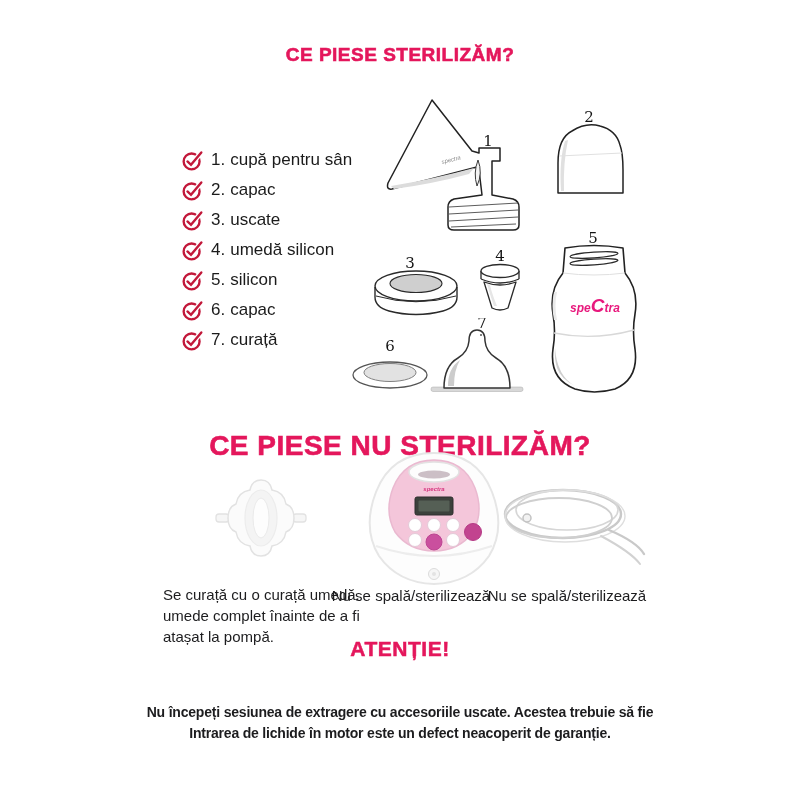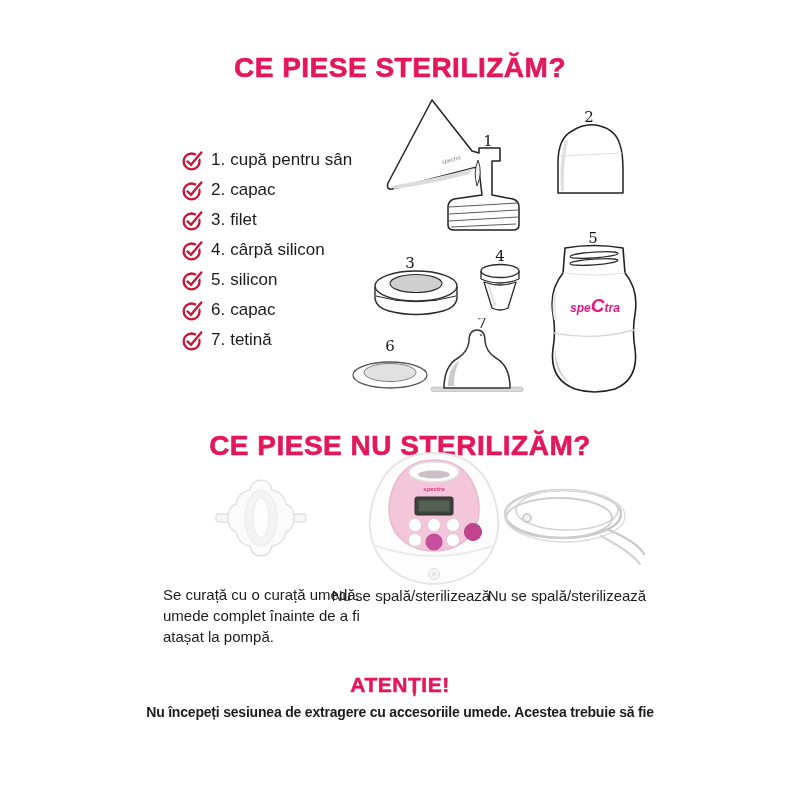--- a/index.html
+++ b/index.html
@@ -1,36 +1,36 @@
 <!DOCTYPE html>
 <html><head>
 <meta charset="utf-8">
 <style>
   html,body{margin:0;padding:0;background:#ffffff;}
   .page{position:relative;width:800px;height:800px;background:#fff;overflow:hidden;
         font-family:"Liberation Sans",sans-serif;color:#1c1c1e;}
   .title{position:absolute;left:0;width:100%;text-align:center;font-weight:900;
          color:#e4175c;-webkit-text-stroke:0.6px #e4175c;letter-spacing:0.5px;}
-  #title1{top:52px;font-size:28px;}
+  #title1{top:44px;font-size:19px;}
   #title2{top:430px;font-size:28px;}
   .checklist{position:absolute;left:181px;top:148px;display:flex;flex-direction:column;gap:7px;}
   .check-item{display:flex;align-items:center;height:23px;}
   .check-icon{width:24px;height:24px;margin-right:6px;flex:none;}
   .check-icon svg{width:24px;height:24px;display:block;}
   .item-num{font-size:17px;color:#1b1b1b;margin-right:5px;}
   .item-label{font-size:17px;color:#1b1b1b;white-space:nowrap;}
   .fig{position:absolute;}
   .fignum{font-family:"DejaVu Serif",serif;}
   .bottle-brand{position:absolute;left:563px;top:296px;width:64px;text-align:center;
                 color:#e8197d;font-style:italic;font-weight:bold;line-height:1;font-size:12px;}
   .bottle-brand .big-c{font-size:19px;}
   .caption{position:absolute;font-size:15px;line-height:21px;color:#1c1c1e;}
   .cap-line{white-space:nowrap;}
   .caption.center{text-align:center;}
-  .attention-title{position:absolute;top:673px;left:0;width:100%;text-align:center;
+  .attention-title{position:absolute;top:637px;left:0;width:100%;text-align:center;
                    font-size:21px;font-weight:900;color:#e4175c;-webkit-text-stroke:0.5px #e4175c;letter-spacing:0.5px;}
   .warning{position:absolute;top:702px;left:0;width:100%;text-align:center;
            font-size:14px;font-weight:bold;line-height:21px;color:#1c1c1e;letter-spacing:-0.2px;}
   .warn-line{white-space:nowrap;}
 </style>
 </head>
 <body>
 
 <div class="page">
 
@@ -61,32 +61,32 @@
     </div>
     <div class="check-item">
       <span class="check-icon">
           <svg viewBox="0 0 26 26">
             <circle cx="11.5" cy="14.5" r="8.6" fill="none" stroke="#c2183a" stroke-width="2.6"></circle>
             <path d="M7 14.6 L10.8 18.2 L22 4.8" fill="none" stroke="#ffffff" stroke-width="5.4" stroke-linecap="round"></path>
             <path d="M7 14.6 L10.8 18.2 L22 4.8" fill="none" stroke="#c2183a" stroke-width="2.6" stroke-linecap="round"></path>
           </svg>
         </span>
       <span class="item-num">3.</span>
-      <span class="item-label">filet</span>
+      <span class="item-label">uscate</span>
     </div>
     <div class="check-item">
       <span class="check-icon">
           <svg viewBox="0 0 26 26">
             <circle cx="11.5" cy="14.5" r="8.6" fill="none" stroke="#c2183a" stroke-width="2.6"></circle>
             <path d="M7 14.6 L10.8 18.2 L22 4.8" fill="none" stroke="#ffffff" stroke-width="5.4" stroke-linecap="round"></path>
             <path d="M7 14.6 L10.8 18.2 L22 4.8" fill="none" stroke="#c2183a" stroke-width="2.6" stroke-linecap="round"></path>
           </svg>
         </span>
       <span class="item-num">4.</span>
-      <span class="item-label">cârpă silicon</span>
+      <span class="item-label">umedă silicon</span>
     </div>
     <div class="check-item">
       <span class="check-icon">
           <svg viewBox="0 0 26 26">
             <circle cx="11.5" cy="14.5" r="8.6" fill="none" stroke="#c2183a" stroke-width="2.6"></circle>
             <path d="M7 14.6 L10.8 18.2 L22 4.8" fill="none" stroke="#ffffff" stroke-width="5.4" stroke-linecap="round"></path>
             <path d="M7 14.6 L10.8 18.2 L22 4.8" fill="none" stroke="#c2183a" stroke-width="2.6" stroke-linecap="round"></path>
           </svg>
         </span>
       <span class="item-num">5.</span>
@@ -105,21 +105,21 @@
     </div>
     <div class="check-item">
       <span class="check-icon">
           <svg viewBox="0 0 26 26">
             <circle cx="11.5" cy="14.5" r="8.6" fill="none" stroke="#c2183a" stroke-width="2.6"></circle>
             <path d="M7 14.6 L10.8 18.2 L22 4.8" fill="none" stroke="#ffffff" stroke-width="5.4" stroke-linecap="round"></path>
             <path d="M7 14.6 L10.8 18.2 L22 4.8" fill="none" stroke="#c2183a" stroke-width="2.6" stroke-linecap="round"></path>
           </svg>
         </span>
       <span class="item-num">7.</span>
-      <span class="item-label">tetină</span>
+      <span class="item-label">curață</span>
     </div>
   </div>
 
   <svg class="fig" style="left:384px;top:96px" width="140" height="140" viewBox="0 0 140 140">
     <path d="M48,4 L88,55 L95,57 L95,52 L116,52 L116,65 L108,65 L108,99 L129,103 Q135,105 135,111 L135,129 Q135,134 129,134 L70,134 Q64,134 64,129 L64,111 Q64,105 70,103 L98,99 L95,74 L93,71 L8,93 Q2,94 4,87 Z" fill="#ffffff" stroke="#222222" stroke-width="1.5" stroke-linejoin="round"></path>
     <path d="M7,90 Q50,83 90,72 L85,78 Q48,88 10,93 Z" fill="#dcdcdc"></path>
     <path d="M94,64 Q99,77 93,90 Q89,77 94,64 Z" fill="#f5f5f5" stroke="#3a3a3a" stroke-width="1"></path>
     <path d="M65,111 L134,107 M65,118 L134,114 M65,125 L134,121 M67,131 L132,128" stroke="#4a4a4a" stroke-width="0.9" fill="none"></path>
     <text x="58" y="68" font-size="6" font-style="italic" fill="#8a8a8a" transform="rotate(-14 58 68)">spectra</text>
     <text class="fignum" x="104" y="50" text-anchor="middle" font-size="15" fill="#141414">1</text>
@@ -222,16 +222,17 @@
   <div class="caption" style="left:163px;top:584px">
     <div class="cap-line">Se curață cu o curață umedă.</div>
     <div class="cap-line">umede complet înainte de a fi</div>
     <div class="cap-line">atașat la pompă.</div>
   </div>
   <div class="caption center" style="left:331px;top:585px;width:160px">Nu se spală/sterilizează</div>
   <div class="caption center" style="left:487px;top:585px;width:160px">Nu se spală/sterilizează</div>
 
   <div class="attention-title">ATENȚIE!</div>
   <div class="warning">
-    <div class="warn-line">Nu începeți sesiunea de extragere cu accesoriile umede. Acestea trebuie să fie</div>
+    <div class="warn-line">Nu începeți sesiunea de extragere cu accesoriile uscate. Acestea trebuie să fie</div>
+    <div class="warn-line">Intrarea de lichide în motor este un defect neacoperit de garanție.</div>
   </div>
 
 </div>
 
 </body></html>

